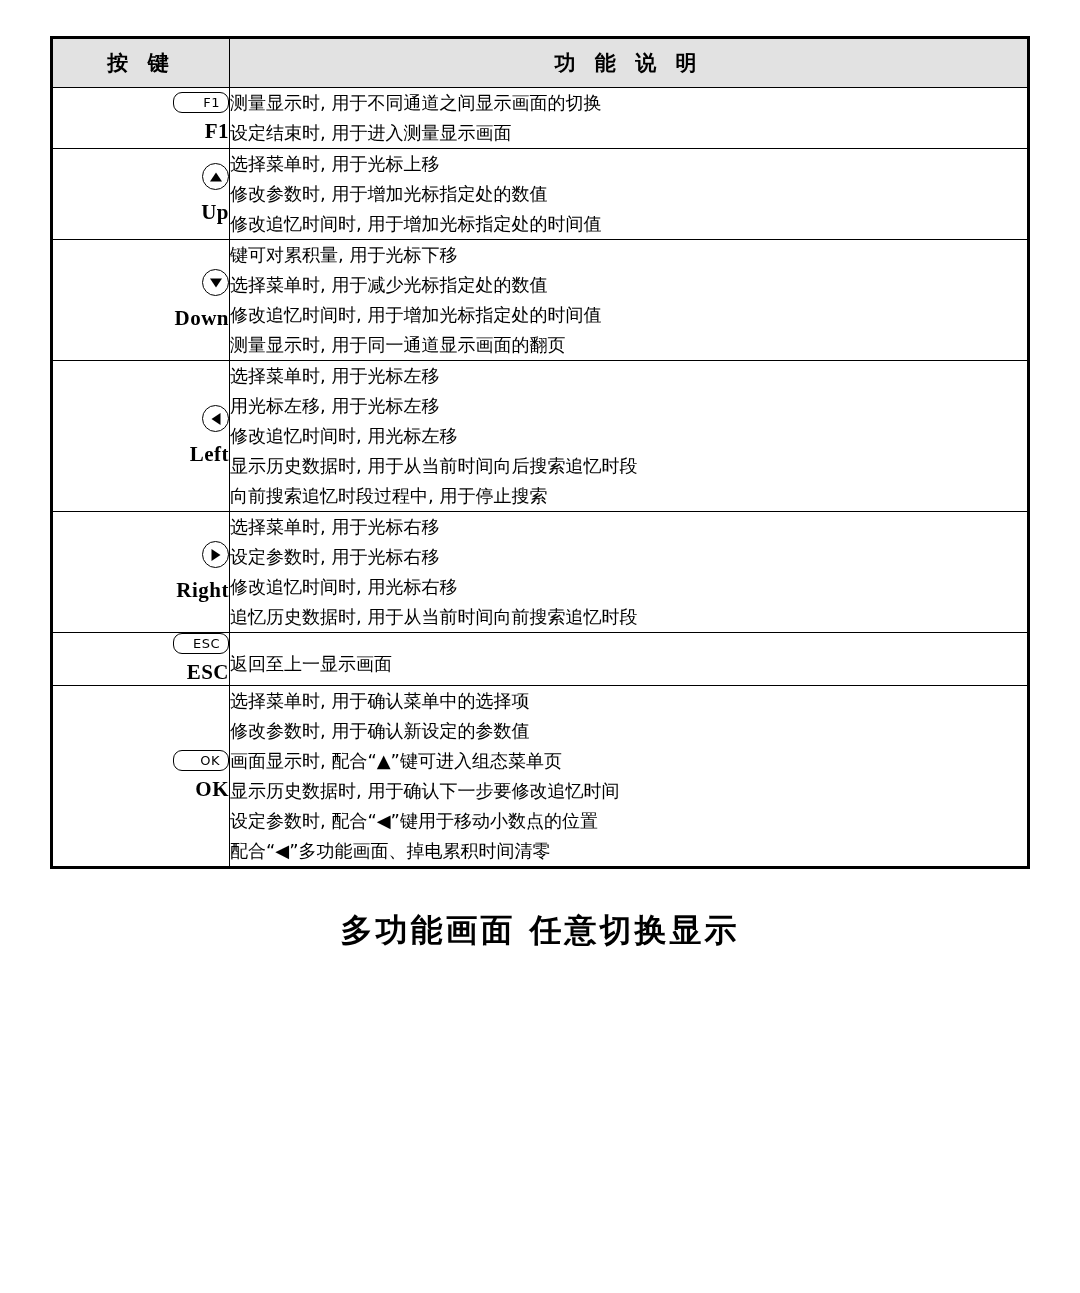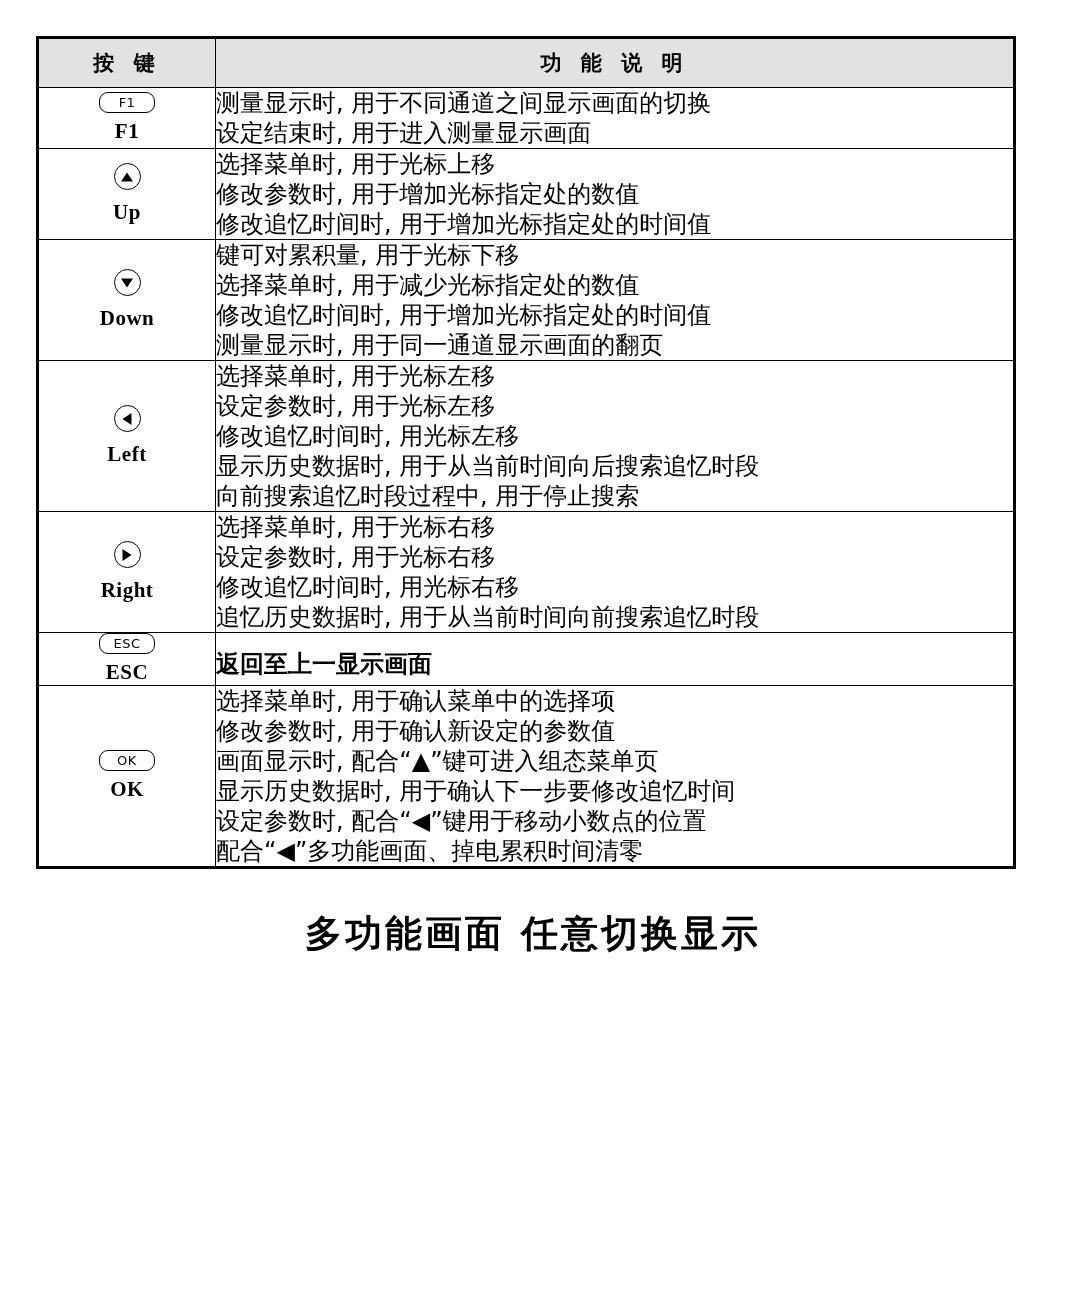--- a/index.html
+++ b/index.html
@@ -11,21 +11,21 @@
     width: 1080px;
     height: 1293px;
     font-family: "Liberation Sans", sans-serif;
     color: #000000;
     position: relative;
   }
   .page {
     width: 1080px;
     height: 1293px;
     box-sizing: border-box;
-    padding: 36px 50px 0 36px;
+    padding: 36px 50px 0 50px;
   }
   table.keytable {
     border-collapse: collapse;
     width: 980px;
     table-layout: fixed;
     border: 3px solid #000;
   }
   table.keytable td, table.keytable th {
     border: 1.5px solid #000;
     padding: 0;
@@ -38,21 +38,21 @@
   }
   .hdr-text {
     font-family: "DejaVu Sans", sans-serif;
     font-size: 21px;
     letter-spacing: 6px;
     font-weight: 600;
   }
   col.keycol { width: 178px; }
 
   .keycell {
-    text-align: center;
+    text-align: right;
     padding: 10px 0 10px 0;
   }
   .keycap {
     display: inline-block;
     min-width: 38px;
     padding: 2px 8px;
     border: 1.6px solid #000;
     border-radius: 9px;
     font-family: "DejaVu Sans", sans-serif;
     font-size: 13px;
@@ -102,29 +102,29 @@
     font-weight: bold;
     font-size: 21px;
     margin-top: 6px;
     letter-spacing: 0.5px;
   }
   .desccell {
     padding: 12px 0 12px 22px;
   }
   .desccell .line {
     font-family: "DejaVu Sans", sans-serif;
-    font-size: 24px;
+    font-size: 18px;
     line-height: 30px;
     white-space: nowrap;
   }
   .footer {
     margin-top: 40px;
     text-align: center;
     font-family: "DejaVu Sans", sans-serif;
-    font-size: 37px;
+    font-size: 32px;
     font-weight: bold;
     letter-spacing: 3px;
   }
 </style>
 </head>
 <body>
 
 <div class="page">
 
   <table class="keytable">
@@ -181,21 +181,21 @@
         </td>
       </tr>
 
       <tr>
         <td class="keycell">
           <div class="keycap round"><span class="tri left"></span></div>
           <div class="keyname">Left</div>
         </td>
         <td class="desccell">
           <div class="line">选择菜单时, 用于光标左移</div>
-          <div class="line">设定参数时, 用于光标左移</div>
+          <div class="line">用光标左移, 用于光标左移</div>
           <div class="line">修改追忆时间时, 用光标左移</div>
           <div class="line">显示历史数据时, 用于从当前时间向后搜索追忆时段</div>
           <div class="line">向前搜索追忆时段过程中, 用于停止搜索</div>
         </td>
       </tr>
 
       <tr>
         <td class="keycell">
           <div class="keycap round"><span class="tri right"></span></div>
           <div class="keyname">Right</div>
@@ -206,21 +206,21 @@
           <div class="line">修改追忆时间时, 用光标右移</div>
           <div class="line">追忆历史数据时, 用于从当前时间向前搜索追忆时段</div>
         </td>
       </tr>
 
       <tr>
         <td class="keycell">
           <div class="keycap">ESC</div>
           <div class="keyname">ESC</div>
         </td>
-        <td class="desccell" style="vertical-align: top; padding-top: 16px; font-weight: bold;">
+        <td class="desccell" style="vertical-align: top; padding-top: 16px;">
           <div class="line">返回至上一显示画面</div>
         </td>
       </tr>
 
       <tr>
         <td class="keycell">
           <div class="keycap">OK</div>
           <div class="keyname">OK</div>
         </td>
         <td class="desccell">

